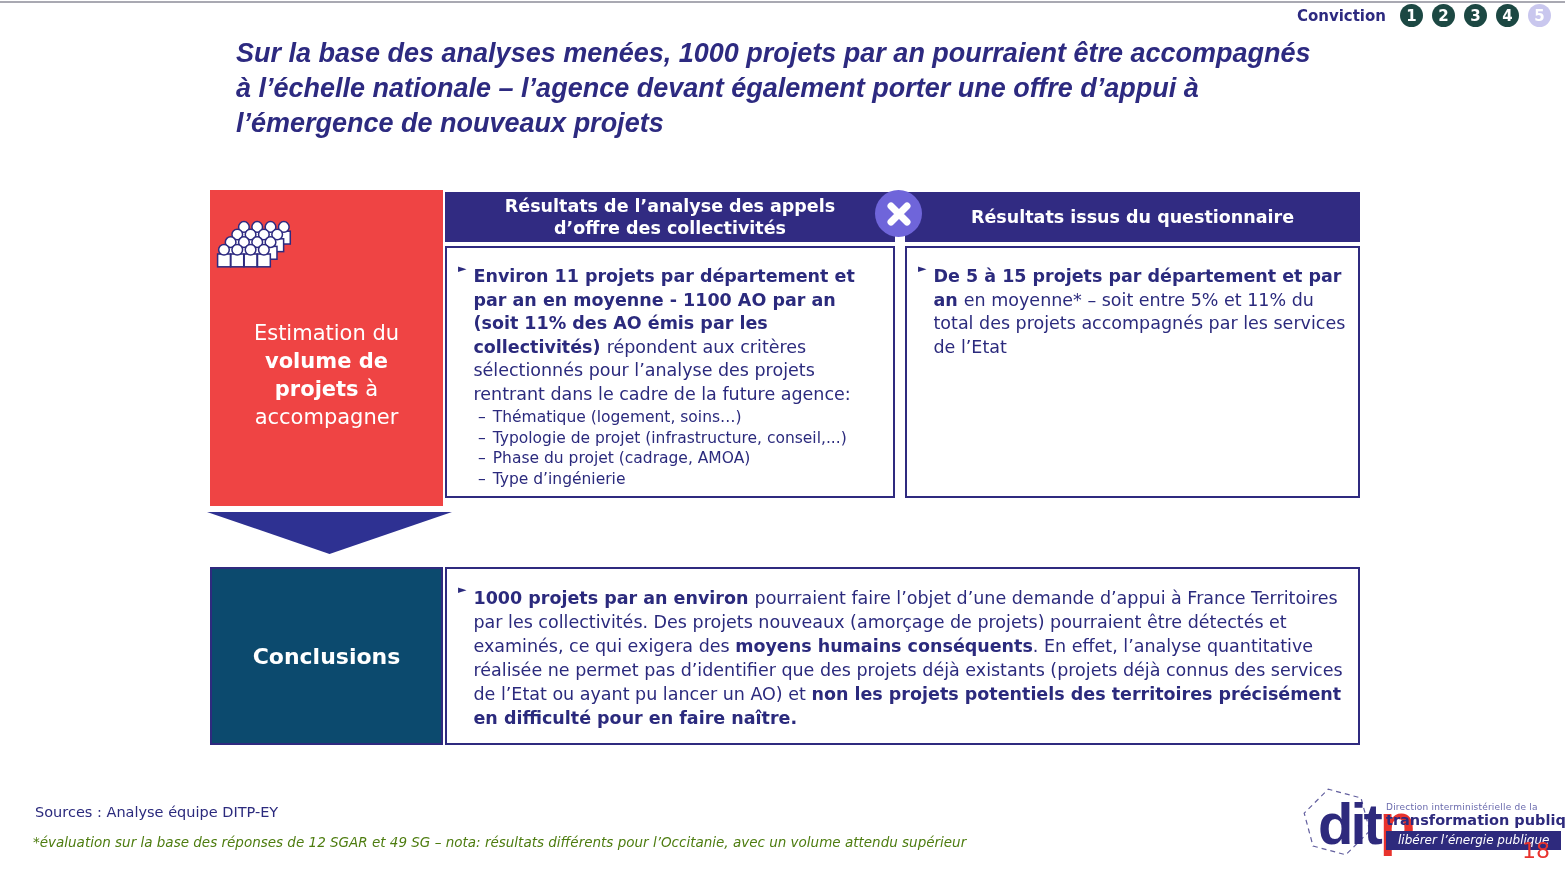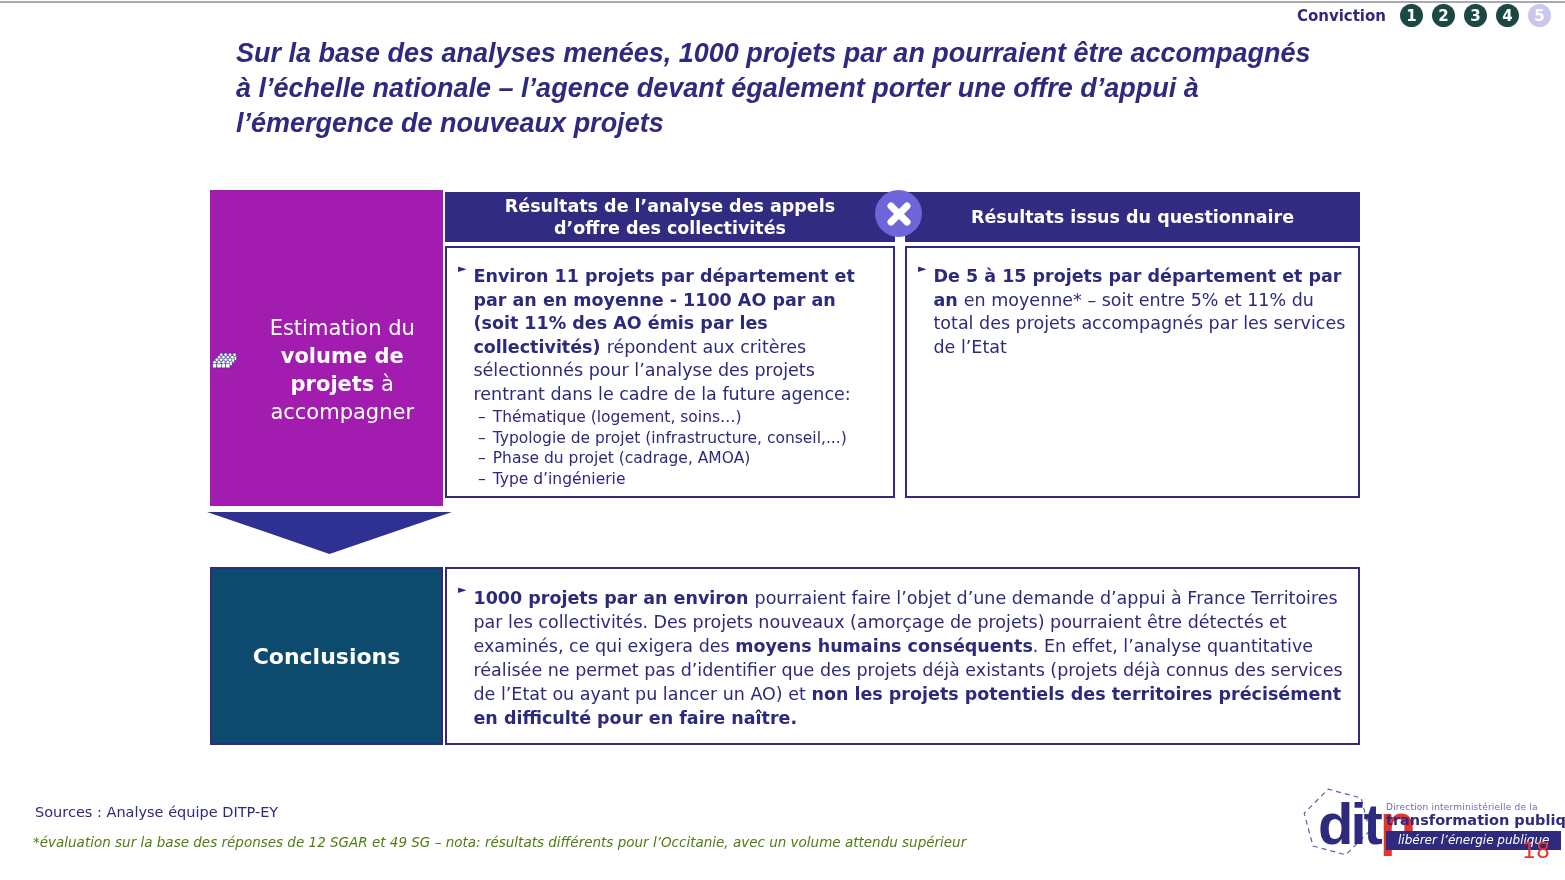--- a/index.html
+++ b/index.html
@@ -18,22 +18,22 @@
   .badge-wrap{position:absolute;left:8px;top:6px;width:205px;height:165px;}
   .badge-text{position:absolute;left:48px;top:55px;width:145px;text-align:center;color:#fff;
               font-weight:bold;font-size:20px;line-height:25px;}
 
   
   .page-title{position:absolute;left:215px;top:36px;color:#2d2a80;
               font-family:Liberation Sans, sans-serif;
               font-style:italic;font-weight:bold;font-size:27px;line-height:35px;white-space:nowrap;margin-left:21px;}
 
   
-  .estimation-panel{position:absolute;left:210px;top:190px;width:233px;height:316px;background:#a21caf;
-                    display:flex;flex-direction:row;align-items:center;}
+  .estimation-panel{position:absolute;left:210px;top:190px;width:233px;height:316px;background:#ef4444;
+                    display:flex;flex-direction:column;align-items:flex-start;}
   .crowd{margin-top:24px;}
   .estimation-label{margin-top:44px;padding:0 12px;text-align:center;color:#ffffff;
                     font-size:21px;line-height:28px;}
 
   
   .col-header{position:absolute;top:192px;height:50px;background:#312b82;color:#fff;font-weight:bold;
               font-size:17.5px;line-height:22px;display:flex;align-items:center;justify-content:center;
               text-align:center;padding:0 30px;box-sizing:border-box;}
   .col-header.left{left:445px;width:450px;}
   .col-header.right{left:905px;width:455px;}

